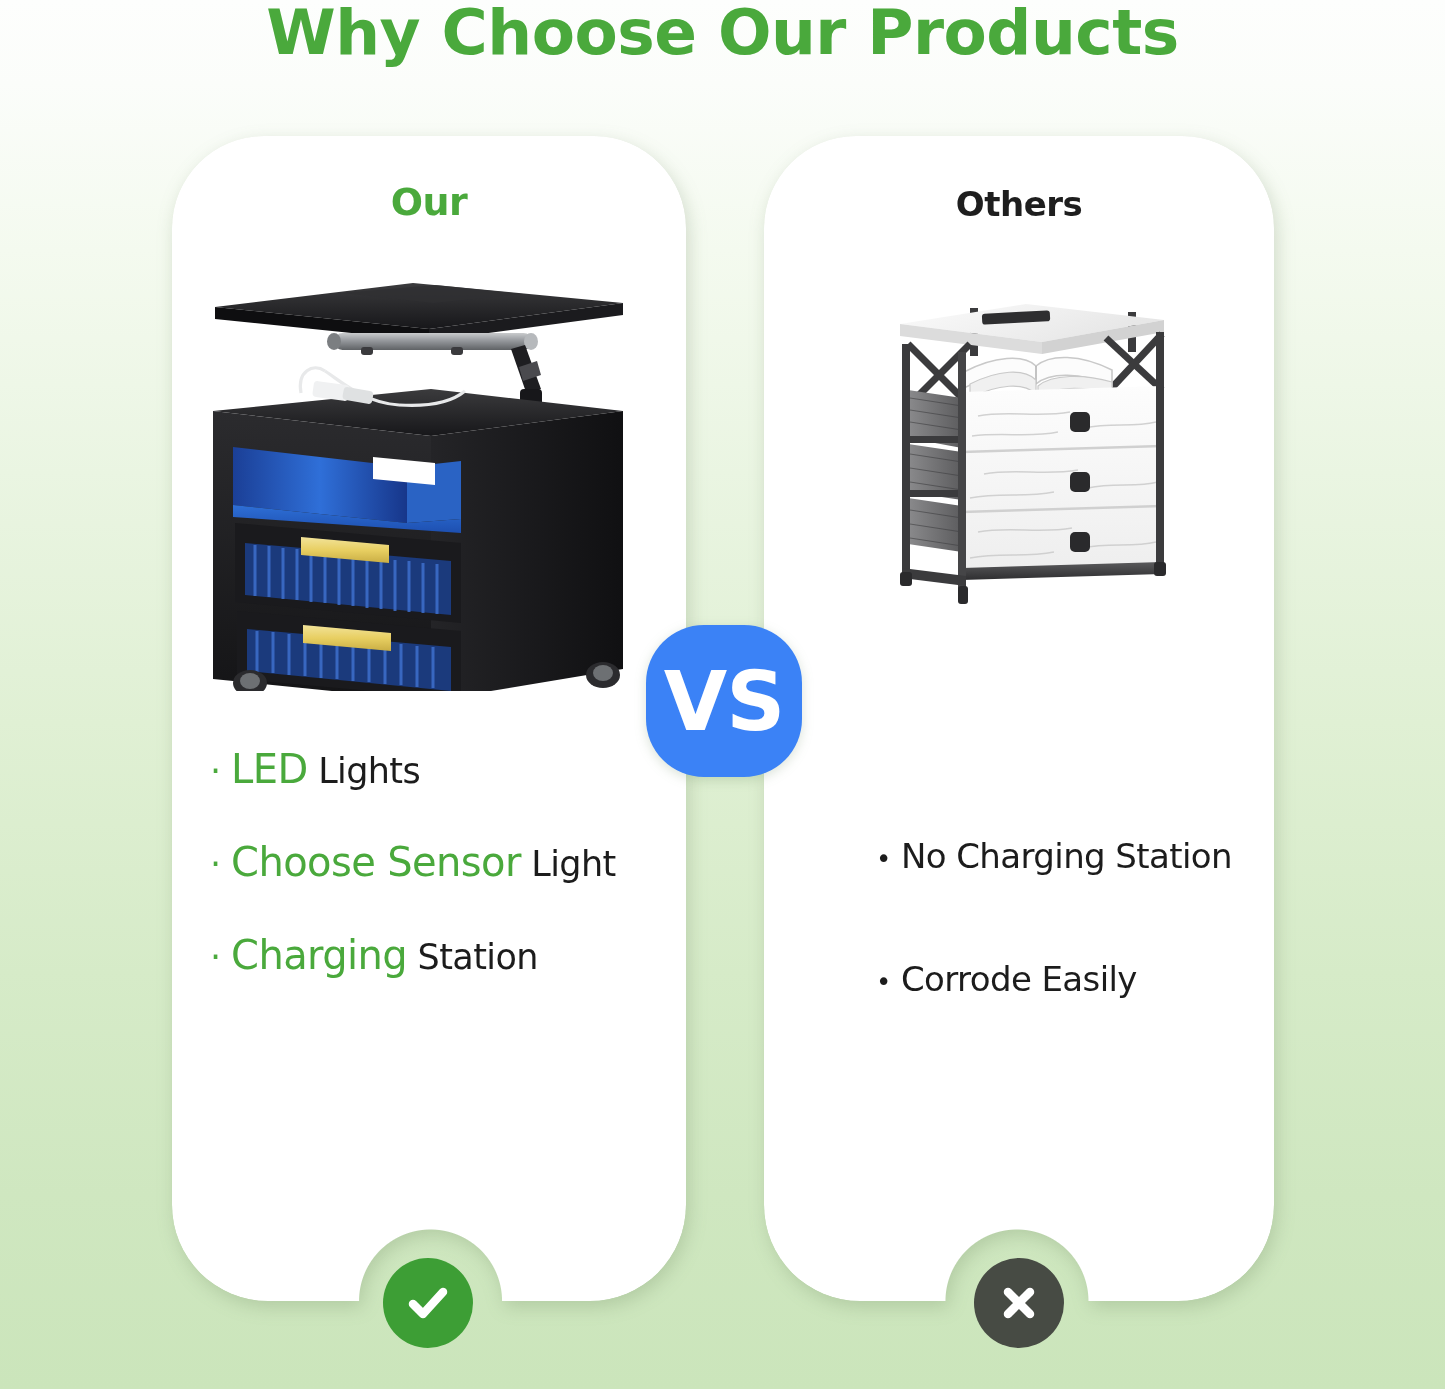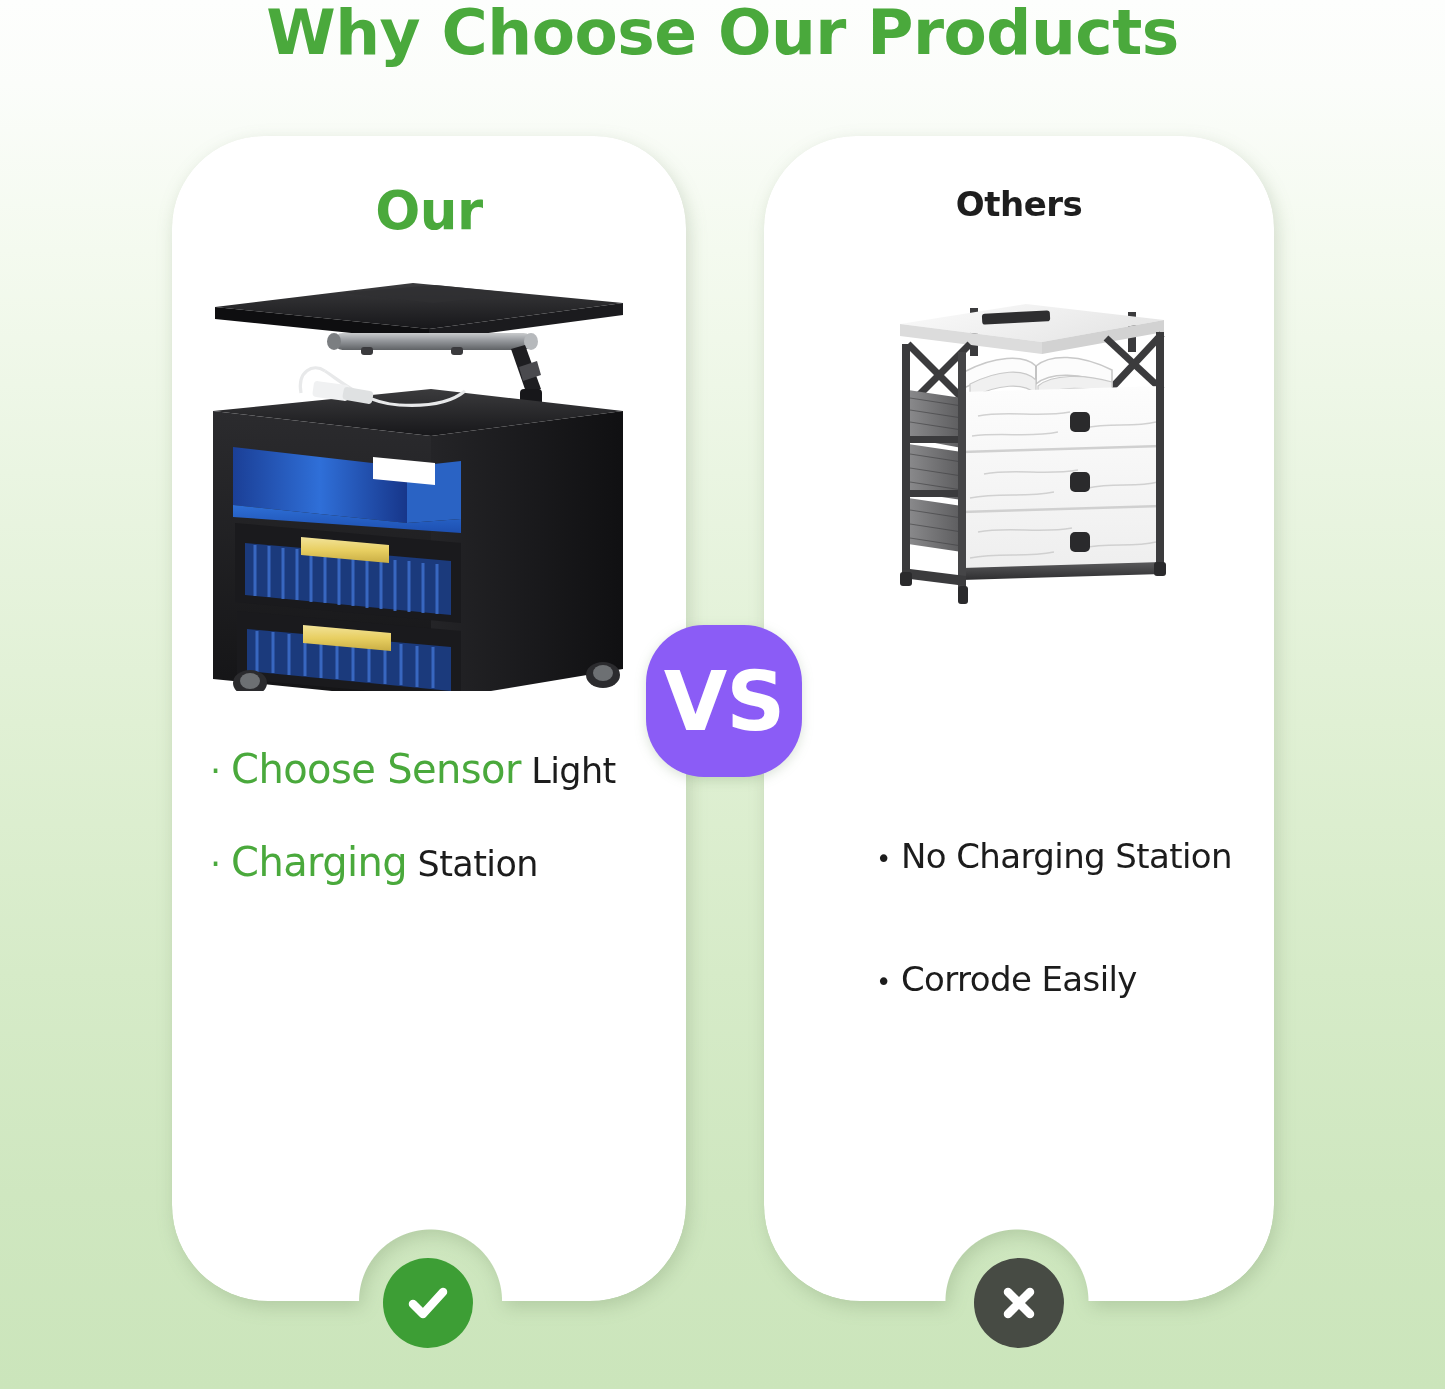--- a/index.html
+++ b/index.html
@@ -78,21 +78,21 @@
        radial-gradient(circle 72px at 49.6% 100%, transparent 0 71px, #000 72px),
        linear-gradient(#000,#000);
     mask-composite: intersect;
     border-radius: 92px 92px 96px 96px;
   }
 
   .card-heading {
     position: absolute;
     left: 0; right: 0;
     text-align: center;
-    font-size: 53px;
+    font-size: 38px;
     font-weight: bold;
     font-family: "DejaVu Sans", sans-serif;
     letter-spacing: -0.5px;
   }
   .card.left .card-heading  { top: 44px; color: #4aa93c; }
   .card.right .card-heading { top: 48px; color: #1e1e1e; font-size: 34px; }
 
   
   .features {
     position: absolute;
@@ -125,21 +125,21 @@
   .bullet { color: #4aa93c; }
   .features.theirs .bullet { color: #1c1c1c; font-size: 26px; }
 
   
   .vs-badge {
     position: absolute;
     left: 646px;
     top: 625px;
     width: 156px;
     height: 152px;
-    background: #8b5cf6;
+    background: #3b82f6;
     border-radius: 58px;
     color: #ffffff;
     font-family: "DejaVu Sans", sans-serif;
     font-size: 82px;
     font-weight: bold;
     display: flex;
     align-items: center;
     justify-content: center;
     letter-spacing: -1px;
     filter: drop-shadow(0 3px 6px rgba(70,110,60,0.2));
@@ -304,20 +304,24 @@
           <ellipse cx="258" cy="436" rx="15" ry="11" fill="#1d1d20"></ellipse>
           <ellipse cx="410" cy="404" rx="17" ry="13" fill="#2b2b2e"></ellipse>
           <ellipse cx="410" cy="402" rx="10" ry="8" fill="#6d7073"></ellipse>
         </g>
       </svg>
     </div>
 
     <ul class="features ours">
       <li>
         <span class="bullet">·</span>
+        <span class="hi">LED</span><span> Lights</span>
+      </li>
+      <li>
+        <span class="bullet">·</span>
         <span class="hi">Choose Sensor</span><span> Light</span>
       </li>
       <li>
         <span class="bullet">·</span>
         <span class="hi">Charging</span><span> Station</span>
       </li>
     </ul>
   </div>
 
   <div class="card right">

